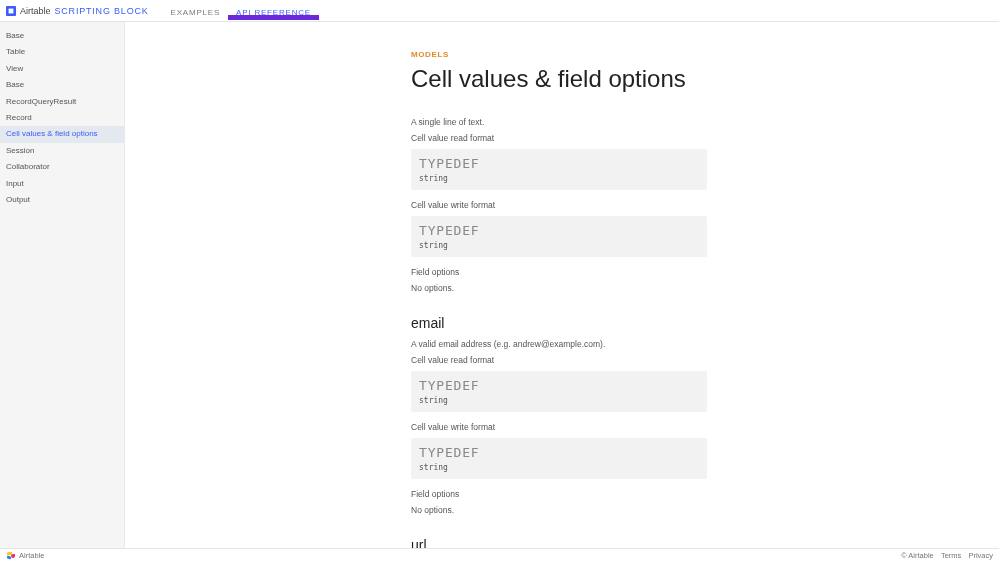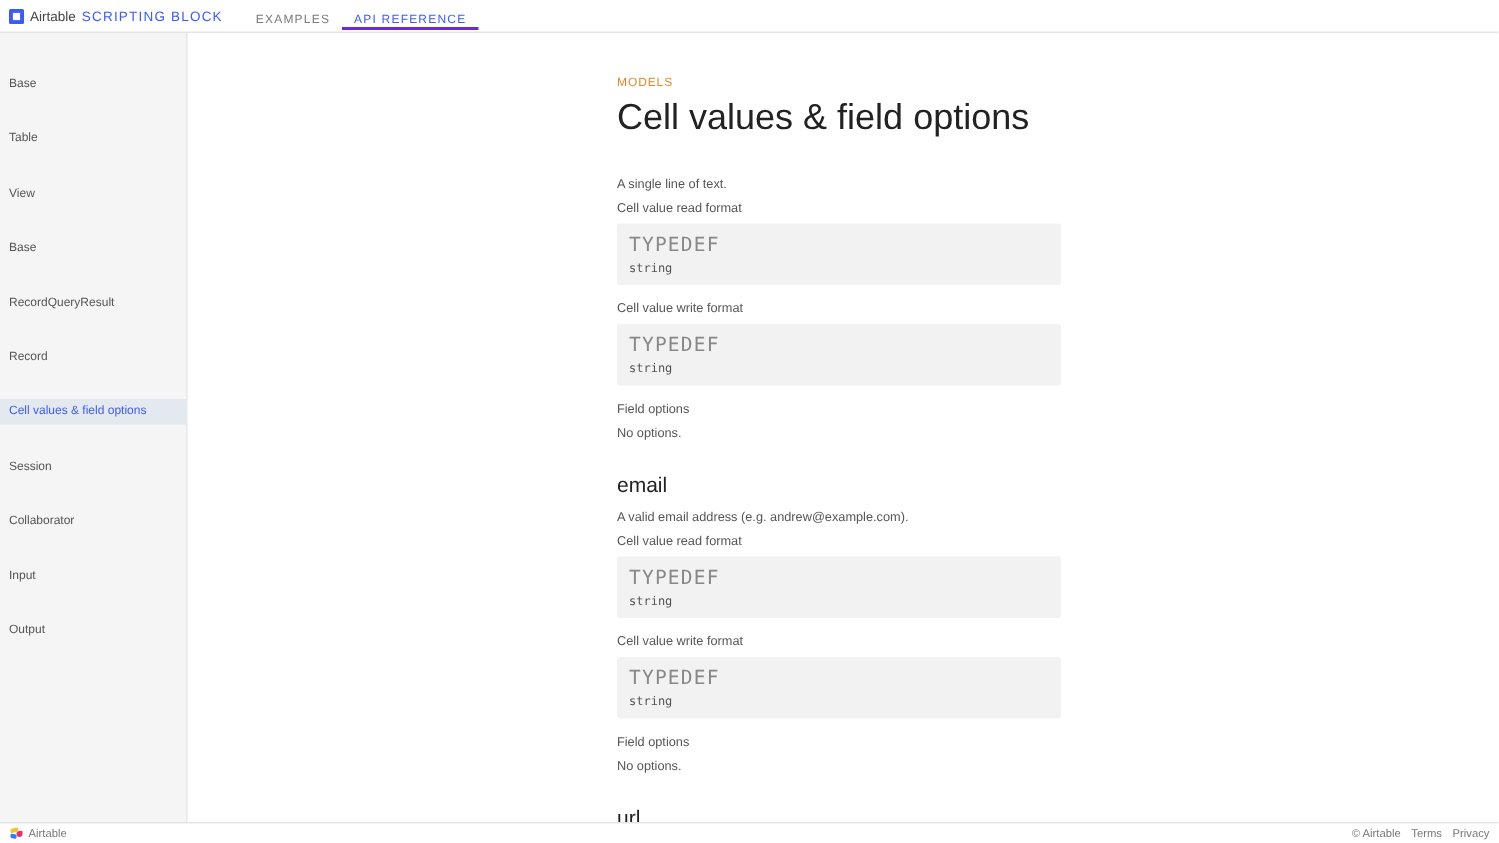--- a/index.html
+++ b/index.html
@@ -26,59 +26,58 @@
   }
   .topbar .logo-icon svg { width: 6px; height: 6px; }
   .topbar .brand { color: #444; font-weight: 500; margin-right: 4px; }
   .topbar .block-title { color: #3b5bfd; letter-spacing: 0.8px; font-weight: 500; margin-right: 14px; }
   .topbar .tab {
     color: #7a7a7a; letter-spacing: 0.8px; padding: 0 8px;
     height: 18px; line-height: 22px; cursor: pointer;
     font-size: 8px;
   }
   .topbar .tab.active {
-    color: #3b5bfd; border-bottom: 2px solid #6d28d9;
+    color: #3b5bfd; border-bottom: 5px solid #6d28d9;
   }
   .layout {
     display: flex;
     height: calc(100% - 22px - 14px);
   }
   .sidebar {
     width: 125px;
     background: #f5f5f5;
     border-right: 1px solid #e9e9e9;
     padding-top: 6px;
     overflow-y: auto;
   }
   .sidebar .item {
     font-size: 8px;
     color: #555;
     padding: 3px 6px;
     cursor: pointer;
     line-height: 1.3;
-    margin-top: 20px;
   }
   .sidebar .item.active {
     background: #e4e9ef;
     color: #3b5bfd;
   }
   .main {
     flex: 1;
     overflow-y: scroll;
     padding: 28px 0 40px 0;
   }
   .main-inner {
     max-width: 560px;
     margin-left: 286px;
   }
   .eyebrow {
     color: #e08b2b;
     font-size: 8px;
     letter-spacing: 0.6px;
-    font-weight: 400;
+    font-weight: 700;
     margin-bottom: 6px;
   }
   h1.page-title {
     font-size: 24px;
     font-weight: 400;
     color: #222;
     margin-bottom: 24px;
   }
   h2.section-title {
     font-size: 14px;

